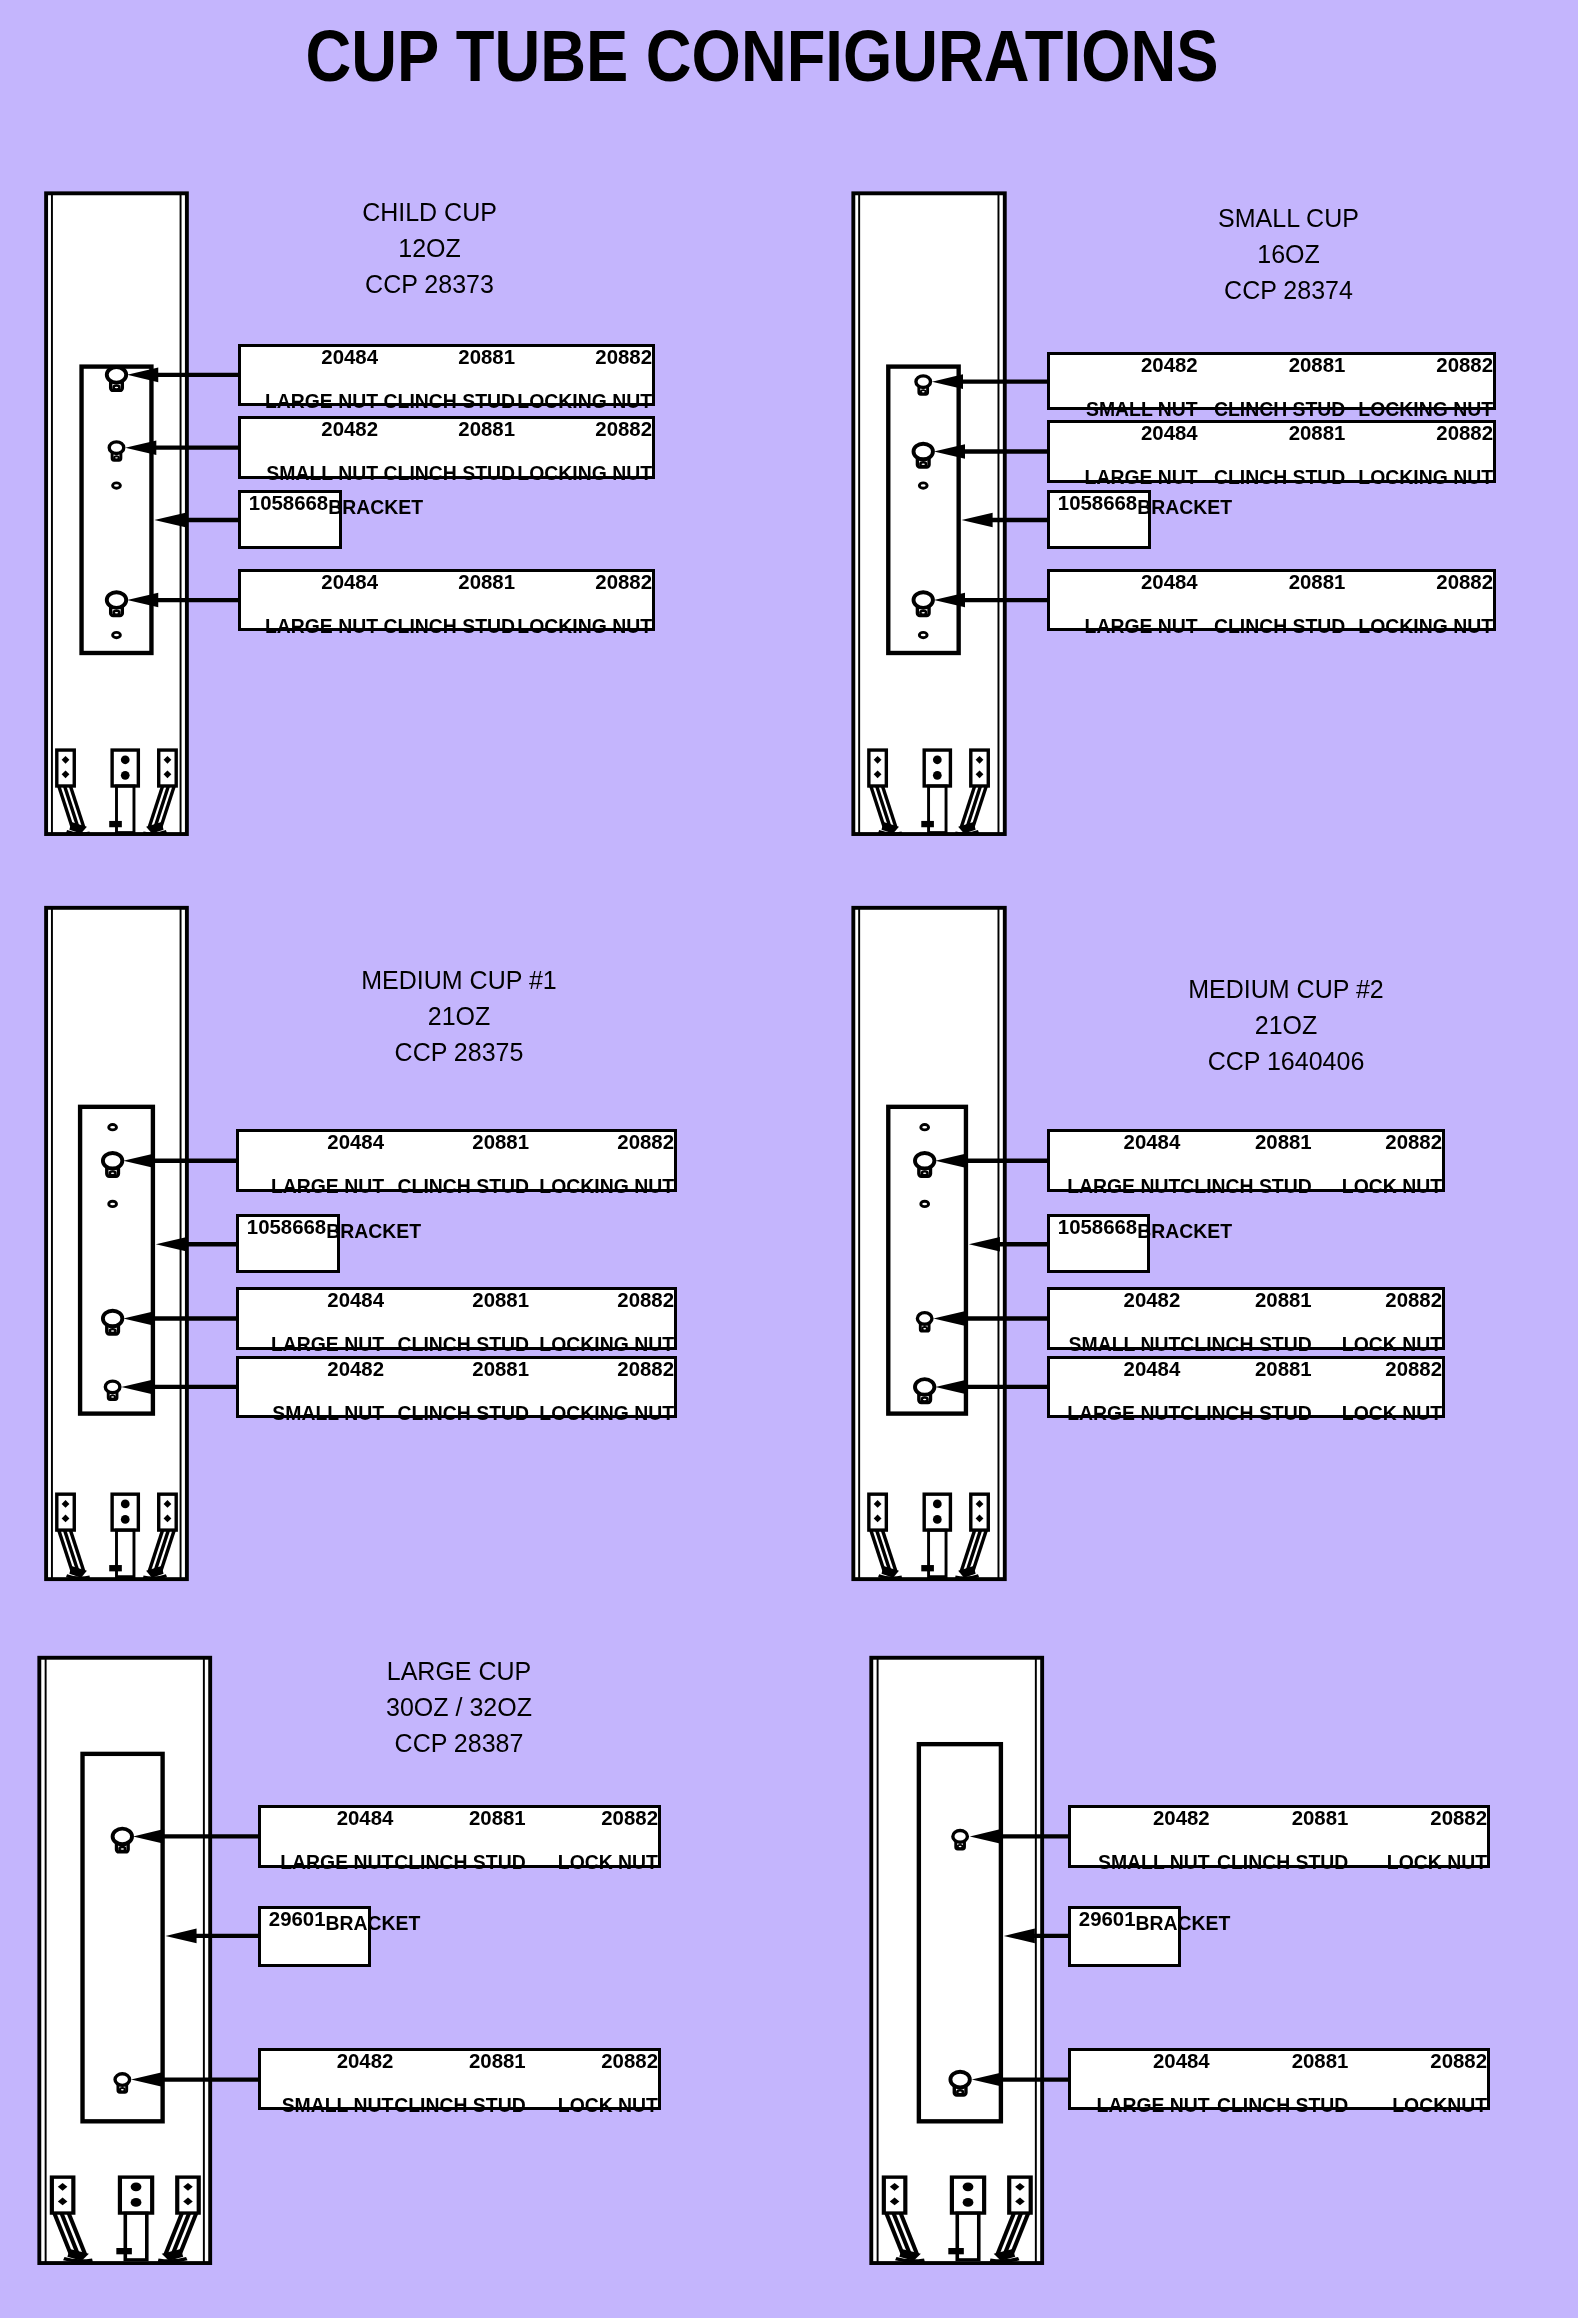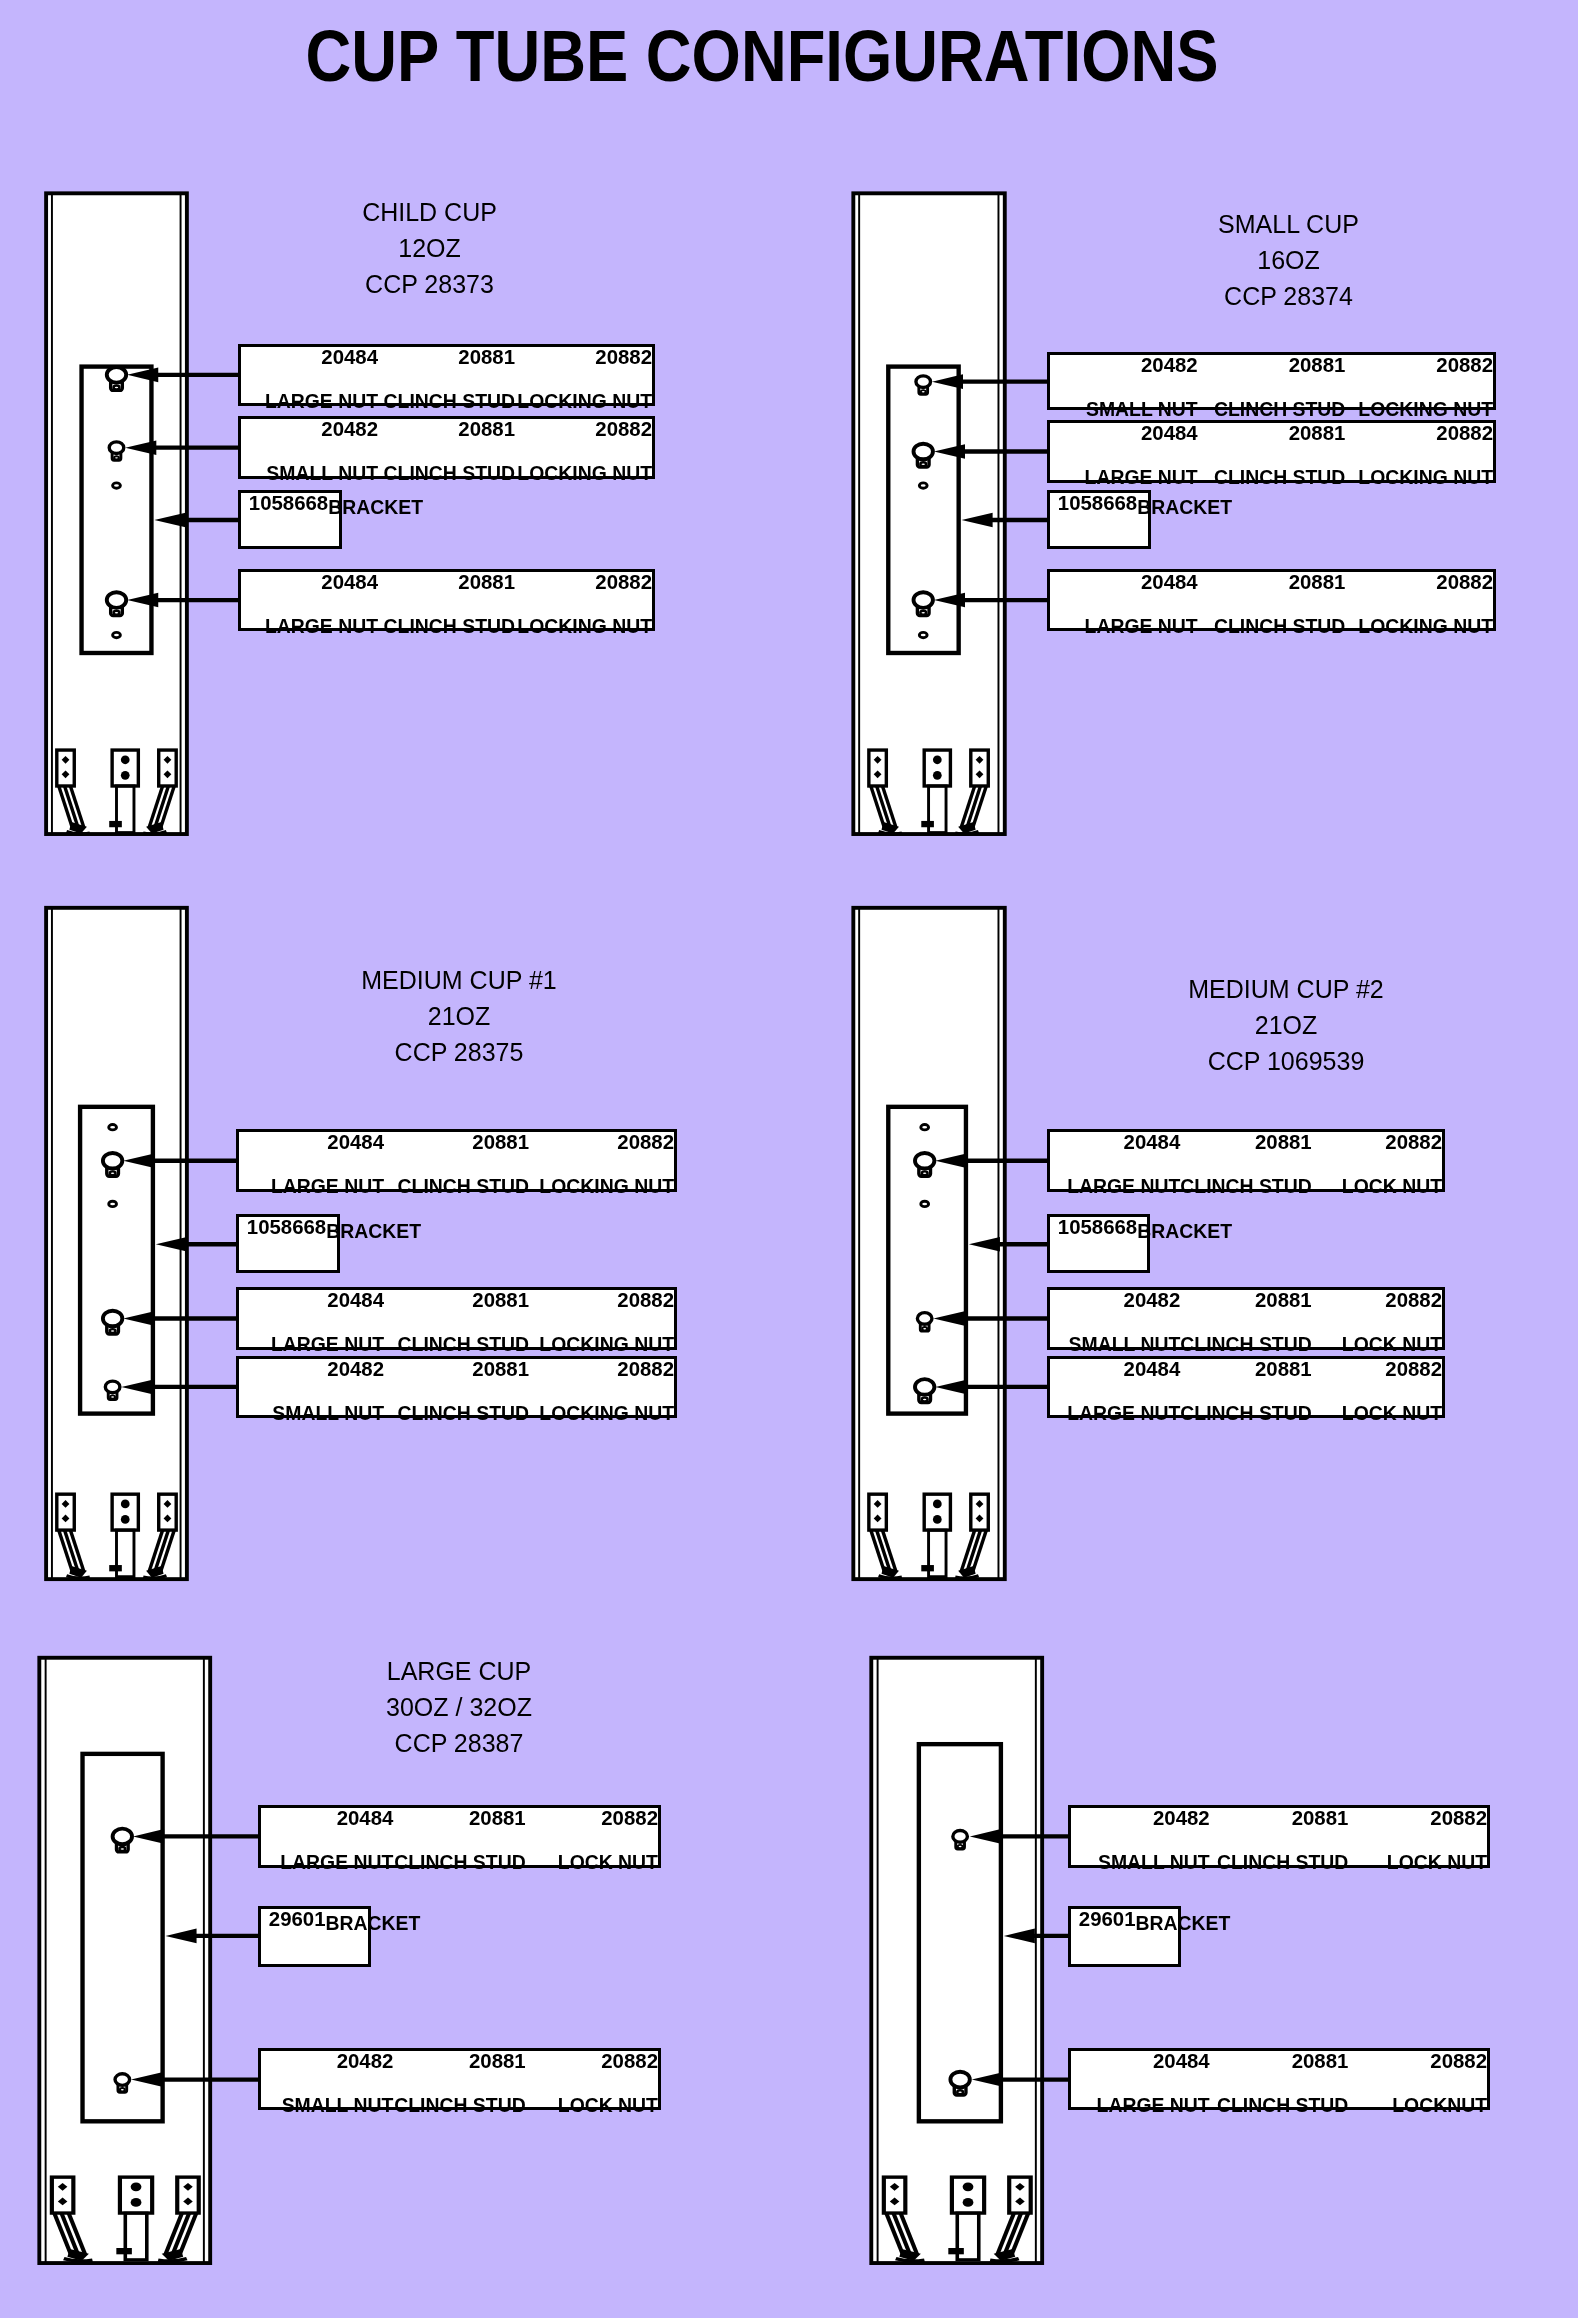--- a/index.html
+++ b/index.html
@@ -230,21 +230,21 @@
     <div class="cell">
         <div class="num">20881</div>
         <div class="lbl">CLINCH STUD</div>
       </div>
     <div class="cell">
         <div class="num">20882</div>
         <div class="lbl">LOCKING NUT</div>
       </div>
   </div>
 
-  <div class="hdr" style="left:1143px;top:206px;width:291px">
+  <div class="hdr" style="left:1143px;top:200px;width:291px">
     <div>SMALL CUP</div>
     <div>16OZ</div>
     <div>CCP 28374</div>
   </div>
   <div class="box box3" style="left:1047px;top:352px;width:449px;height:58px">
     <div class="cell">
         <div class="num">20482</div>
         <div class="lbl">SMALL NUT</div>
       </div>
     <div class="cell">
@@ -337,21 +337,21 @@
       </div>
     <div class="cell">
         <div class="num">20882</div>
         <div class="lbl">LOCKING NUT</div>
       </div>
   </div>
 
   <div class="hdr" style="left:1116px;top:971px;width:340px">
     <div>MEDIUM CUP #2</div>
     <div>21OZ</div>
-    <div>CCP 1069539</div>
+    <div>CCP 1640406</div>
   </div>
   <div class="box box3" style="left:1047px;top:1129px;width:398px;height:63px">
     <div class="cell">
         <div class="num">20484</div>
         <div class="lbl">LARGE NUT</div>
       </div>
     <div class="cell">
         <div class="num">20881</div>
         <div class="lbl">CLINCH STUD</div>
       </div>

